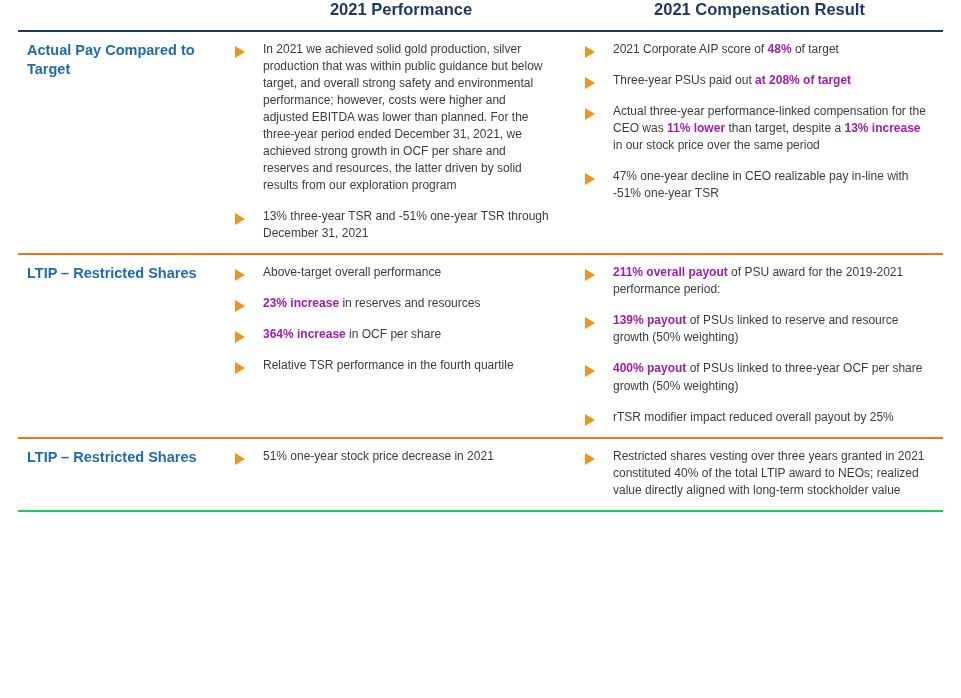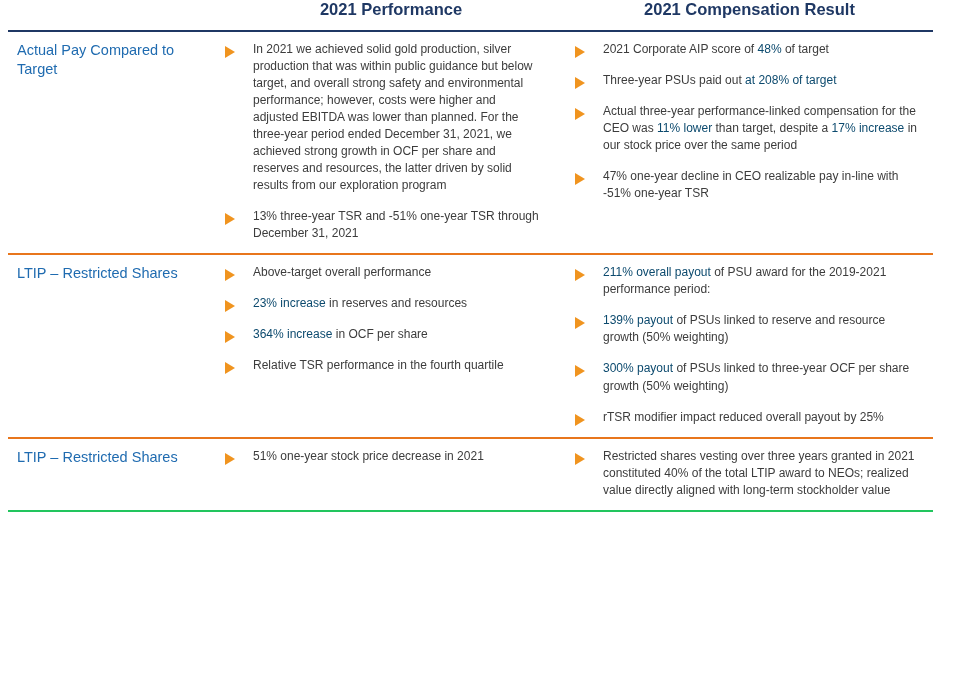--- a/index.html
+++ b/index.html
@@ -12,21 +12,21 @@
     height: 698px;
     font-family: "Liberation Sans", sans-serif;
     color: #3c3c3c;
     overflow: hidden;
   }
   .page {
     position: relative;
     width: 961px;
     height: 698px;
     box-sizing: border-box;
-    padding: 0 8px;
+    padding: 0 18px;
   }
   table.matrix {
     width: 925px;
     border-collapse: collapse;
     table-layout: fixed;
   }
   col.c-label { width: 208px; }
   col.c-perf  { width: 350px; }
   col.c-comp  { width: 367px; }
 
@@ -47,21 +47,21 @@
   }
   tbody > tr.first > td {
     border-top: 2px solid #1f3864;
   }
   tbody > tr.last-rule > td {
     border-bottom: 2px solid #22c55e;
   }
 
   .row-label {
     font-size: 14.5px;
-    font-weight: normal;
+    font-weight: bold;
     color: #1f6bb0;
     line-height: 1.28;
     padding-right: 12px;
     padding-left: 9px;
   }
 
   ul.bullets {
     list-style: none;
     margin: 0;
     padding: 0;
@@ -82,21 +82,21 @@
     top: 5px;
     width: 0;
     height: 0;
     border-top: 6px solid transparent;
     border-bottom: 6px solid transparent;
     border-left: 10px solid #f0941f;
   }
   .cell-perf { padding-right: 22px; }
   .cell-comp { padding-right: 14px; }
 
-  b { font-weight: normal; color: #0c4a6e; }
+  b { font-weight: bold; color: #a21caf; }
 </style>
 </head>
 <body>
 
 <div class="page">
   <table class="matrix">
     <colgroup>
       <col class="c-label">
       <col class="c-perf">
       <col class="c-comp">
@@ -114,40 +114,40 @@
         <td class="cell-perf">
           <ul class="bullets">
               <li><span class="tri"></span><span>In 2021 we achieved solid gold production, silver production that was within public guidance but below target, and overall strong safety and environmental performance; however, costs were higher and adjusted EBITDA was lower than planned. For the three-year period ended December 31, 2021, we achieved strong growth in OCF per share and reserves and resources, the latter driven by solid results from our exploration program</span></li>
               <li><span class="tri"></span><span>13% three-year TSR and -51% one-year TSR through December 31, 2021</span></li>
             </ul>
         </td>
         <td class="cell-comp">
           <ul class="bullets">
               <li><span class="tri"></span><span>2021 Corporate AIP score of <b>48%</b> of target</span></li>
               <li><span class="tri"></span><span>Three-year PSUs paid out <b>at 208% of target</b></span></li>
-              <li><span class="tri"></span><span>Actual three-year performance-linked compensation for the CEO was <b>11% lower</b> than target, despite a <b>17% increase</b> in our stock price over the same period</span></li>
+              <li><span class="tri"></span><span>Actual three-year performance-linked compensation for the CEO was <b>11% lower</b> than target, despite a <b>13% increase</b> in our stock price over the same period</span></li>
               <li><span class="tri"></span><span>47% one-year decline in CEO realizable pay in-line with -51% one-year TSR</span></li>
             </ul>
         </td>
       </tr>
       <tr>
         <td class="row-label">LTIP – Restricted Shares</td>
         <td class="cell-perf">
           <ul class="bullets">
               <li><span class="tri"></span><span>Above-target overall performance</span></li>
               <li><span class="tri"></span><span><b>23% increase</b> in reserves and resources</span></li>
               <li><span class="tri"></span><span><b>364% increase</b> in OCF per share</span></li>
               <li><span class="tri"></span><span>Relative TSR performance in the fourth quartile</span></li>
             </ul>
         </td>
         <td class="cell-comp">
           <ul class="bullets">
               <li><span class="tri"></span><span><b>211% overall payout</b> of PSU award for the 2019-2021 performance period:</span></li>
               <li><span class="tri"></span><span><b>139% payout</b> of PSUs linked to reserve and resource growth (50% weighting)</span></li>
-              <li><span class="tri"></span><span><b>300% payout</b> of PSUs linked to three-year OCF per share growth (50% weighting)</span></li>
+              <li><span class="tri"></span><span><b>400% payout</b> of PSUs linked to three-year OCF per share growth (50% weighting)</span></li>
               <li><span class="tri"></span><span>rTSR modifier impact reduced overall payout by 25%</span></li>
             </ul>
         </td>
       </tr>
       <tr class="last-rule">
         <td class="row-label">LTIP – Restricted Shares</td>
         <td class="cell-perf">
           <ul class="bullets">
               <li><span class="tri"></span><span>51% one-year stock price decrease in 2021</span></li>
             </ul>

